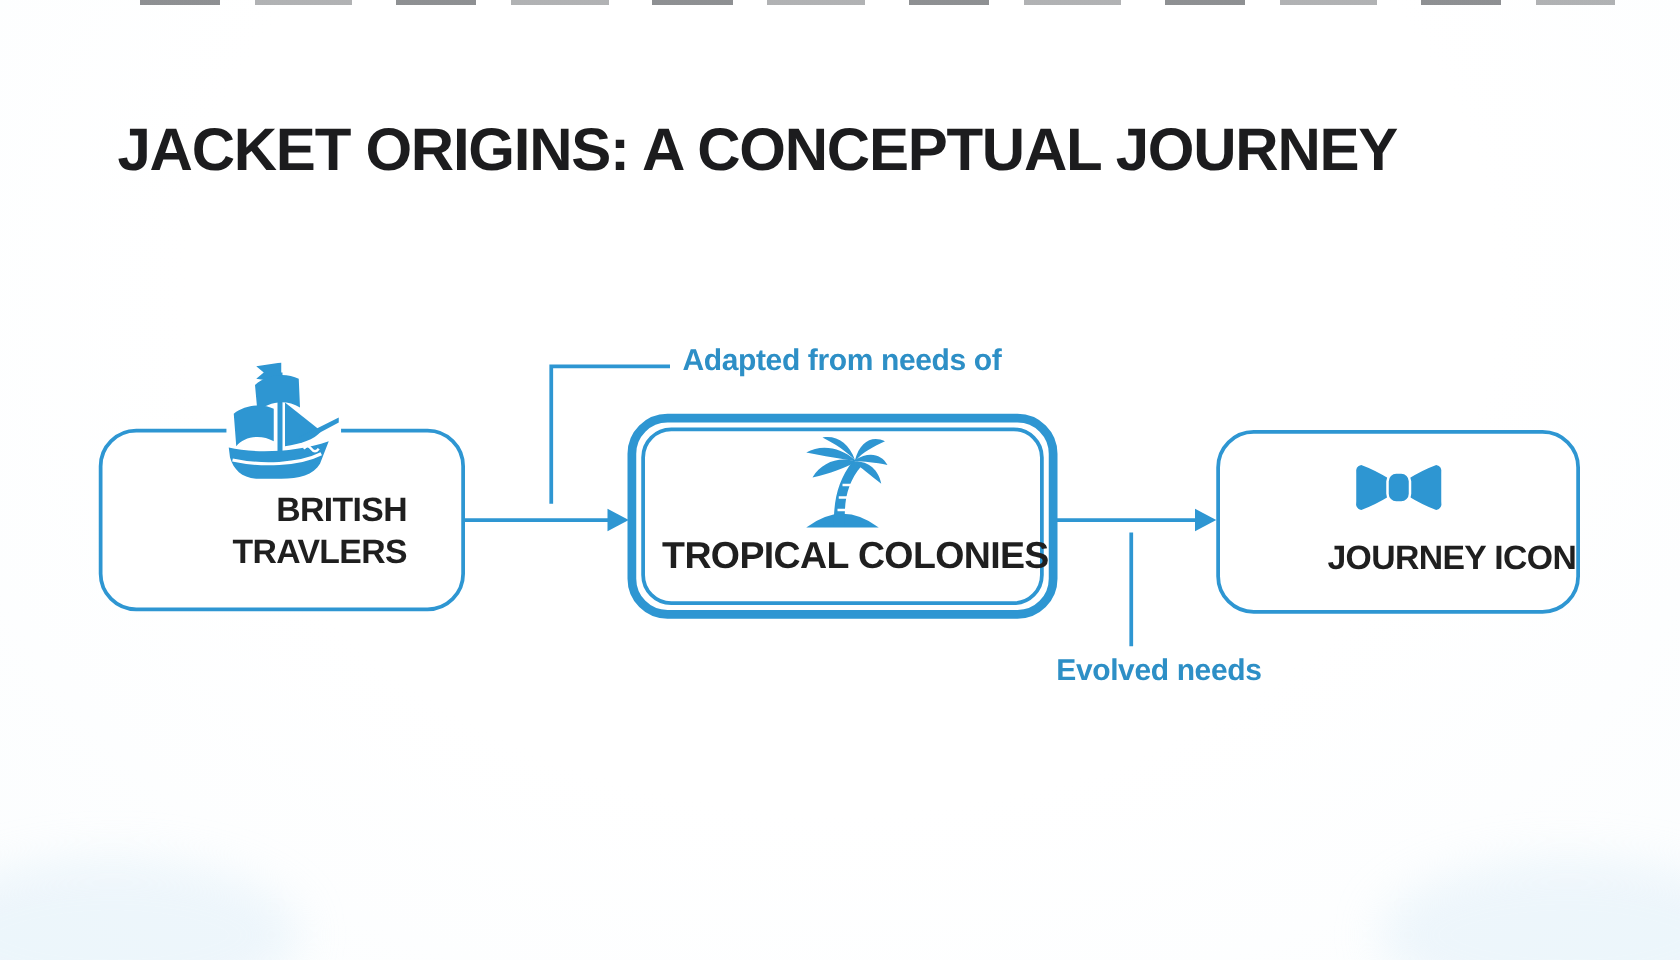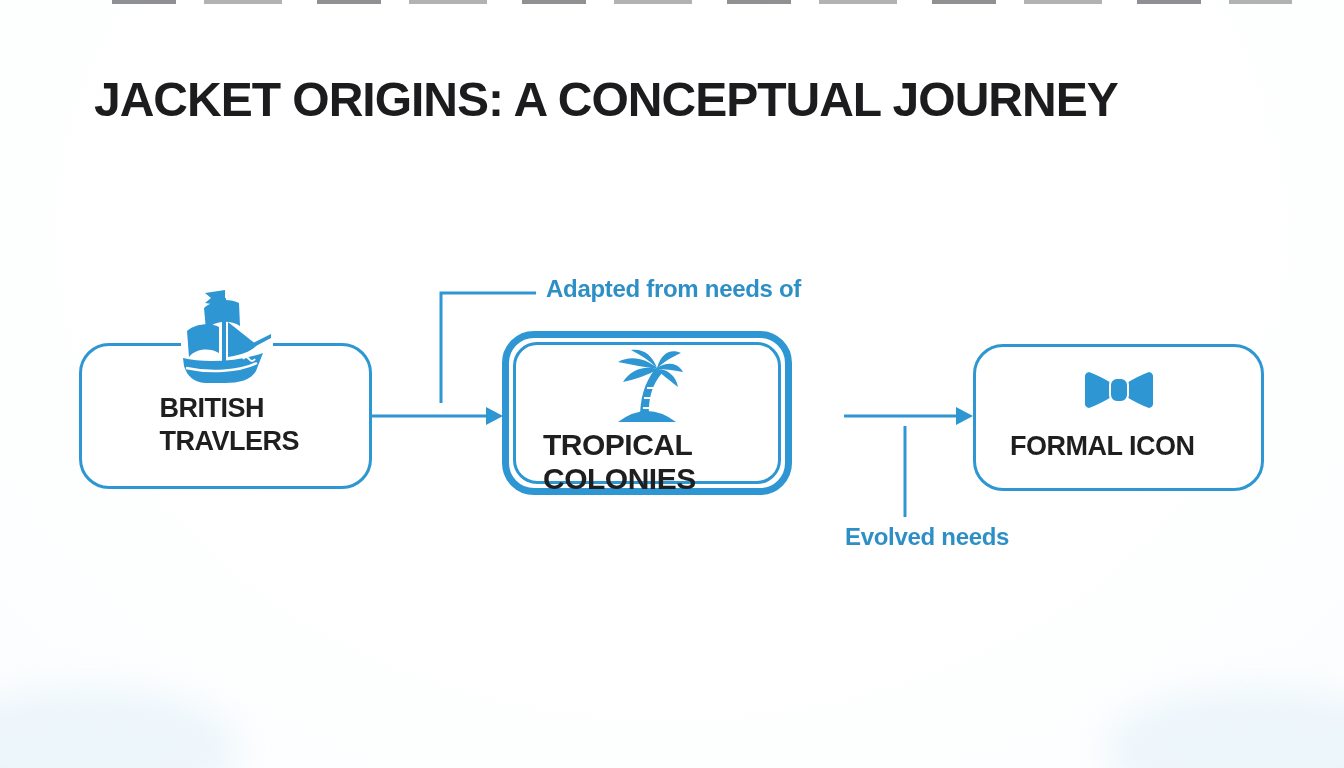--- a/index.html
+++ b/index.html
@@ -22,51 +22,51 @@
     opacity:.75;
   }
   .corner-tint{
     position:absolute;bottom:-40px;width:300px;height:120px;border-radius:50%;
     background:rgba(210,232,246,.35);filter:blur(18px);
   }
   .corner-tint.left{left:-60px}
   .corner-tint.right{right:-60px}
 
   .page-title{
-    position:absolute;left:94px;top:75px;margin:0;
+    position:absolute;left:94px;top:96px;margin:0;
     font-size:48px;line-height:1.05;font-weight:bold;letter-spacing:-1px;
     color:#1c1c1e;white-space:nowrap;
   }
 
   svg.connectors{position:absolute;left:0;top:0;z-index:1;pointer-events:none;}
 
   .edge-label{
     position:absolute;z-index:2;
     font-size:24px;font-weight:bold;color:#2d8fc6;white-space:nowrap;
     letter-spacing:-0.3px;
     text-align:right;
   }
   .edge-label.adapted{left:546px;top:275px;}
   .edge-label.evolved{left:845px;top:523px;}
 
   .node{
     position:absolute;z-index:2;background:#ffffff;box-sizing:border-box;
   }
   .node.simple{border:3px solid #2e96d2;border-radius:30px;}
   .node-1{left:79px;top:343px;width:293px;height:146px;}
-  .node-2{left:502px;top:331px;width:290px;height:164px;border:7px solid #2e96d2;border-radius:32px;}
+  .node-2{left:502px;top:331px;width:344px;height:164px;border:7px solid #2e96d2;border-radius:32px;}
   .node-2 .inner-frame{
     position:absolute;left:4px;right:4px;top:4px;bottom:4px;
     border:3px solid #2e96d2;border-radius:24px;
   }
   .node-3{left:973px;top:344px;width:291px;height:147px;}
 
   .node-label{
-    position:absolute;left:0;width:100%;text-align:left;
-    font-weight:bold;color:#1f1f1f;letter-spacing:-0.5px;z-index:3;padding-left:34px;
+    position:absolute;left:0;width:100%;text-align:right;
+    font-weight:bold;color:#1f1f1f;letter-spacing:-0.5px;z-index:3;
   }
   .node-1 .node-label{top:46px;font-size:27px;line-height:1.24;}
   .node-1 .label-sizer{width:200px;margin:0 auto;}
   .node-2 .node-label{top:90px;font-size:30px;}
   .node-3 .node-label{top:84px;font-size:27px;}
   .ship-wrap{position:absolute;left:181px;top:290px;width:92px;height:94px;z-index:3;}
   .palm-wrap{position:absolute;left:50%;transform:translateX(-50%);top:10px;width:74px;height:76px;}
   .bowtie-wrap{position:absolute;left:50%;transform:translateX(-50%);top:23px;width:70px;height:40px;}
 </style>
 </head>
@@ -147,16 +147,16 @@
   </div>
 
   <div class="node simple node-3">
     <div class="bowtie-wrap">
       <svg width="70" height="40" viewBox="0 0 70 40">
         <path d="M5,2 Q0,3 1,9 L1,31 Q0,37 5,38 Q16,34 29,26 L29,14 Q16,6 5,2 Z" fill="#2e96d2"></path>
         <path d="M65,2 Q70,3 69,9 L69,31 Q70,37 65,38 Q54,34 41,26 L41,14 Q54,6 65,2 Z" fill="#2e96d2"></path>
         <rect x="26" y="8" width="18" height="24" rx="7" fill="#2e96d2" stroke="#ffffff" stroke-width="2"></rect>
       </svg>
     </div>
-    <div class="node-label">FORMAL ICON</div>
+    <div class="node-label">JOURNEY ICON</div>
   </div>
 
 </div>
 
 </body></html>

